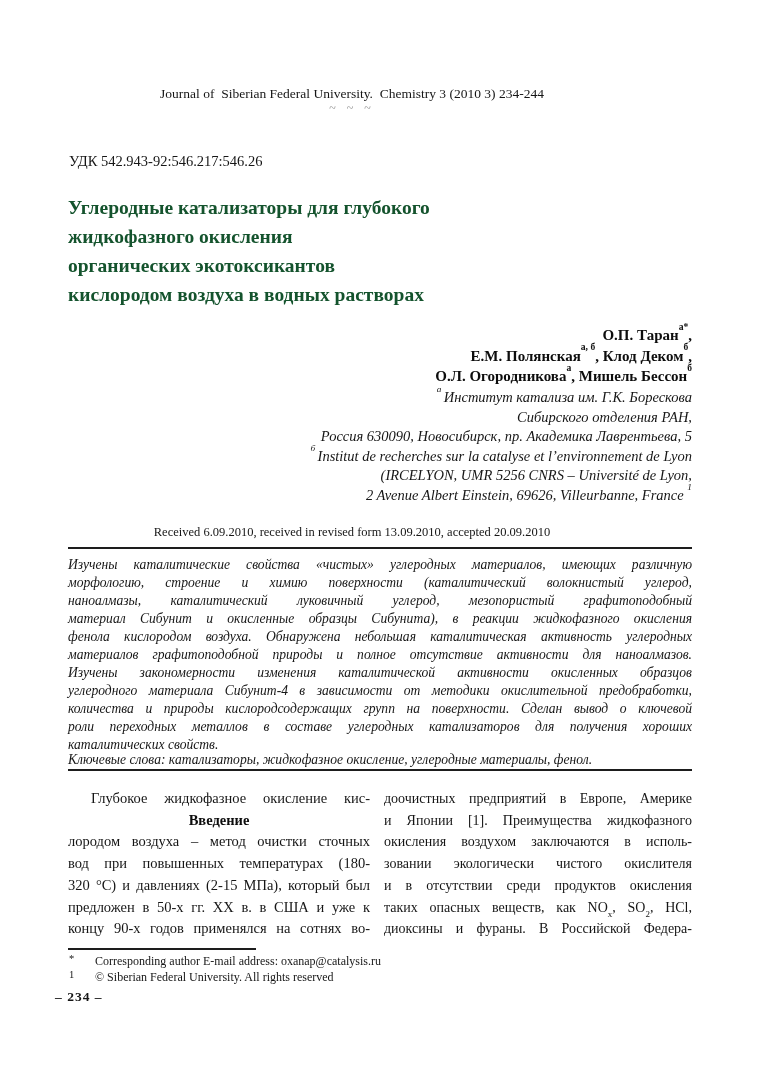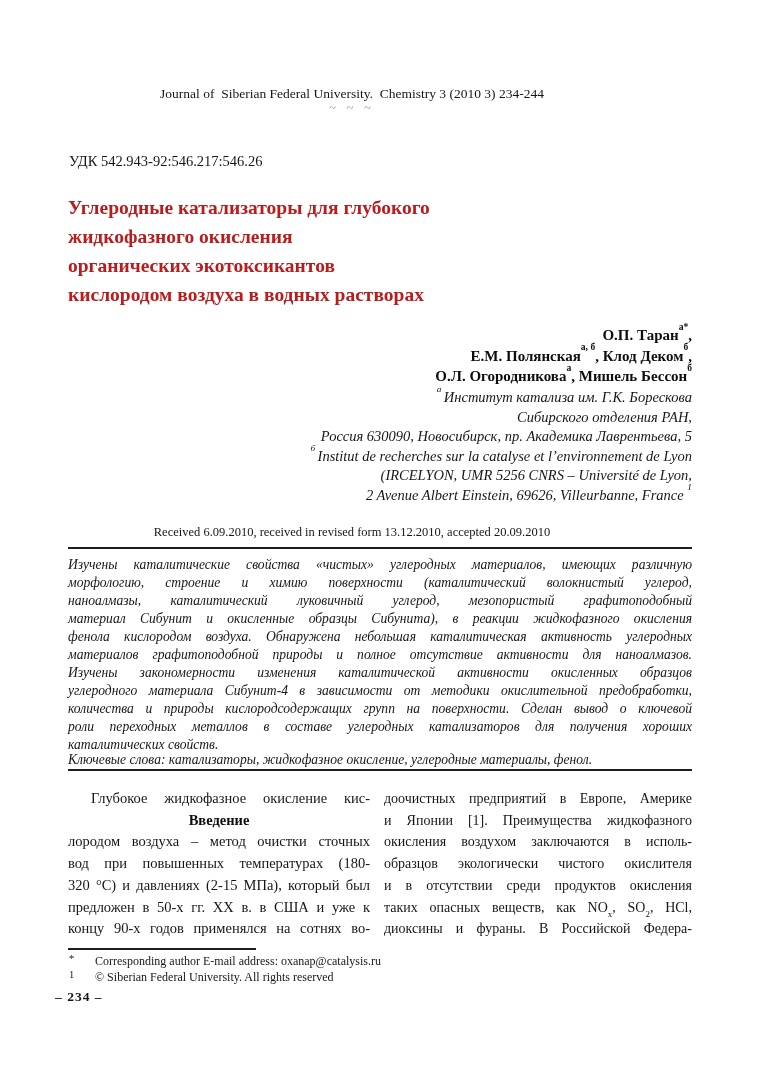--- a/index.html
+++ b/index.html
@@ -14,21 +14,21 @@
     position: relative;
     width: 760px; height: 762px;
     background: #ffffff;
   }
   .abs { position: absolute; }
 
   #journal-header { top: 86px; left: 40px; width: 624px; text-align: center; font-size: 13.5px; white-space: pre; }
   #ornament { top: 101px; left: 40px; width: 624px; text-align: center; font-size: 12px; color: #8d8d8d; letter-spacing: 4px; }
   #udc { top: 153px; left: 69px; font-size: 14.5px; }
 
-  #title { top: 193px; left: 68px; width: 540px; font-size: 19.5px; font-weight: bold; line-height: 29px; color: #b91c1c; }
+  #title { top: 193px; left: 68px; width: 540px; font-size: 19.5px; font-weight: bold; line-height: 29px; color: #14532d; }
 
   #authors { top: 325px; left: 68px; width: 624px; text-align: right; font-size: 15px; font-weight: bold; line-height: 20.5px; color: #0d0d0d; }
   #affiliations { top: 388px; left: 68px; width: 624px; text-align: right; font-style: italic; font-size: 14.5px; line-height: 19.6px; }
 
   #received { top: 525px; left: 40px; width: 624px; text-align: center; font-size: 12.5px; }
 
   .rule { background: #1d1d1d; }
   #rule-top { top: 547px; left: 68px; width: 624px; height: 1.5px; }
   #rule-bottom { top: 769px; left: 68px; width: 624px; height: 2px; }
   #fn-rule { top: 948px; left: 68px; width: 188px; height: 1.5px; }
@@ -78,21 +78,21 @@
     </div>
   <div id="affiliations" class="abs">
       <div class="ln"><sup>а </sup><span>Институт катализа им. Г.К. Борескова</span></div>
       <div class="ln"><span>Сибирского отделения РАН,</span></div>
       <div class="ln"><span>Россия 630090, Новосибирск, пр. Академика Лаврентьева, 5</span></div>
       <div class="ln"><sup>б </sup><span>Institut de recherches sur la catalyse et l’environnement de Lyon</span></div>
       <div class="ln"><span>(IRCELYON, UMR 5256 CNRS – Université de Lyon,</span></div>
       <div class="ln"><span>2 Avenue Albert Einstein, 69626, Villeurbanne, France </span><sup>1</sup></div>
     </div>
 
-  <div id="received" class="abs">Received 6.09.2010, received in revised form 13.12.2010, accepted 20.09.2010</div>
+  <div id="received" class="abs">Received 6.09.2010, received in revised form 13.09.2010, accepted 20.09.2010</div>
 
   <div id="rule-top" class="abs rule"></div>
 
   <div id="abstract" class="abs">
       <div class="ln"><span>Изучены каталитические свойства «чистых» углеродных материалов, имеющих различную</span></div>
       <div class="ln"><span>морфологию, строение и химию поверхности (каталитический волокнистый углерод,</span></div>
       <div class="ln"><span>наноалмазы, каталитический луковичный углерод, мезопористый графитоподобный</span></div>
       <div class="ln"><span>материал Сибунит и окисленные образцы Сибунита), в реакции жидкофазного окисления</span></div>
       <div class="ln"><span>фенола кислородом воздуха. Обнаружена небольшая каталитическая активность углеродных</span></div>
       <div class="ln"><span>материалов графитоподобной природы и полное отсутствие активности для наноалмазов.</span></div>
@@ -113,21 +113,21 @@
       <div class="ln"><span>лородом воздуха – метод очистки сточных</span></div>
       <div class="ln"><span>вод при повышенных температурах (180-</span></div>
       <div class="ln"><span>320 °C) и давлениях (2-15 МПа), который был</span></div>
       <div class="ln"><span>предложен в 50-х гг. XX в. в США и уже к</span></div>
       <div class="ln"><span>концу 90-х годов применялся на сотнях во-</span></div>
     </div>
   <div id="col-right" class="abs">
       <div class="ln"><span>доочистных предприятий в Европе, Америке</span></div>
       <div class="ln"><span>и Японии [1]. Преимущества жидкофазного</span></div>
       <div class="ln"><span>окисления воздухом заключаются в исполь-</span></div>
-      <div class="ln"><span>образцов экологически чистого окислителя</span></div>
+      <div class="ln"><span>зовании экологически чистого окислителя</span></div>
       <div class="ln"><span>и в отсутствии среди продуктов окисления</span></div>
       <div class="ln"><span>таких опасных веществ, как NO</span><sub>x</sub><span>, SO</span><sub>2</sub><span>, HCl,</span></div>
       <div class="ln"><span>диоксины и фураны. В Российской Федера-</span></div>
     </div>
 
   <div id="fn-rule" class="abs rule"></div>
 
   <div id="footnotes" class="abs">
     <div class="fn">
       <span class="fn-marker">*</span>

